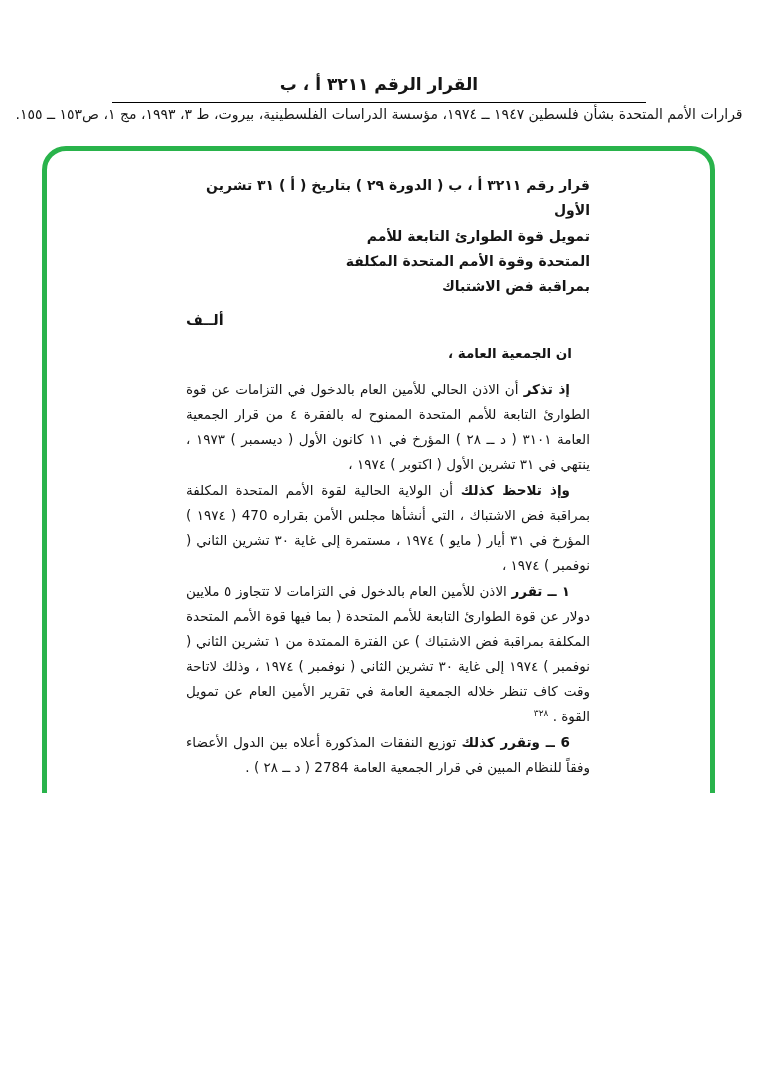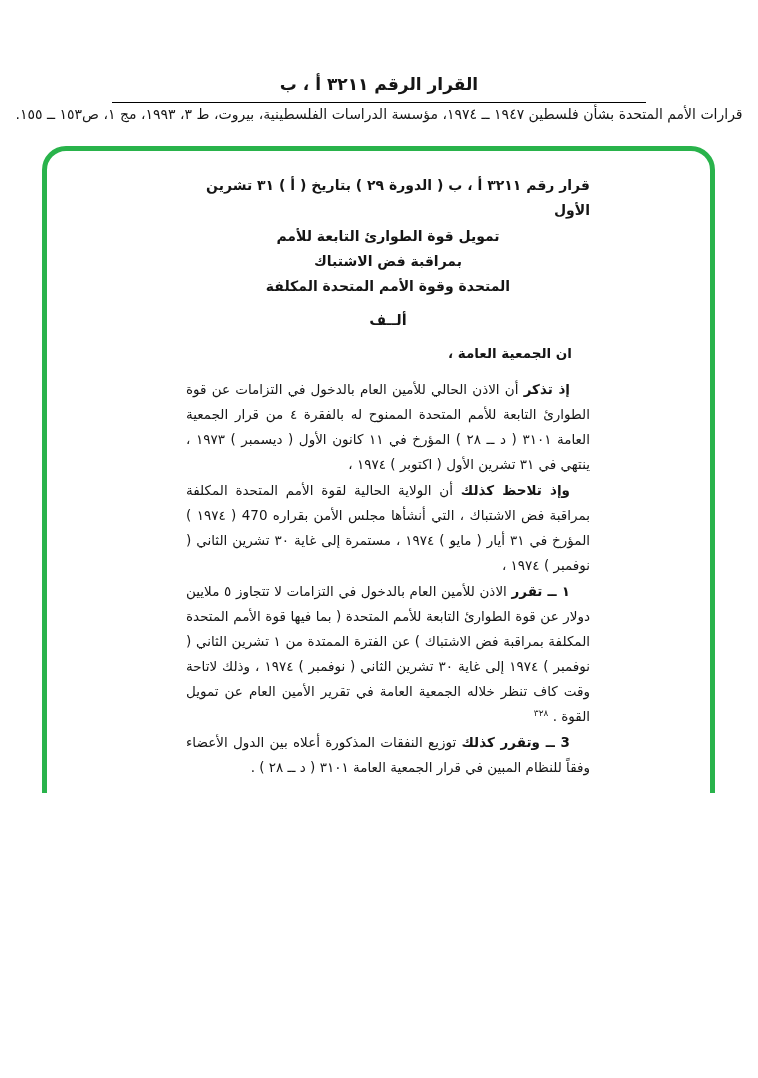--- a/index.html
+++ b/index.html
@@ -65,25 +65,24 @@
     text-align: justify;
   }
   .res-heading {
     font-weight: bold;
     font-size: 14px;
     text-align: right;
   }
   .res-subject {
     font-weight: bold;
     font-size: 14px;
-    text-align: center;
     margin-top: 1px;
   }
   .section-label {
-    text-align: center;
+    text-align: left;
     font-weight: bold;
     font-size: 14.5px;
     margin: 9px 0 8px 0;
   }
   .preamble-intro {
     font-weight: bold;
     text-indent: 18px;
     margin-bottom: 11px;
   }
   .para {
@@ -137,36 +136,36 @@
   <div class="frame">
 
     <div class="textcol">
 
       <div class="res-heading">
         <div>قرار رقم ٣٢١١ أ ، ب ( الدورة ٢٩ ) بتاريخ ( أ ) ٣١ تشرين الأول</div>
       </div>
 
       <div class="res-subject">
         <div>تمويل قوة الطوارئ التابعة للأمم</div>
+        <div>المتحدة وقوة الأمم المتحدة المكلفة</div>
         <div>بمراقبة فض الاشتباك</div>
-        <div>المتحدة وقوة الأمم المتحدة المكلفة</div>
       </div>
 
       <div class="section-label">ألــف</div>
 
       <p class="preamble-intro">ان الجمعية العامة ،</p>
 
       <p class="para"><span class="lead">إذ تذكر</span><span> أن الاذن الحالي للأمين العام بالدخول في التزامات عن قوة الطوارئ التابعة للأمم المتحدة الممنوح له بالفقرة ٤ من قرار الجمعية العامة ٣١٠١ ( د ــ ٢٨ ) المؤرخ في ١١ كانون الأول ( ديسمبر ) ١٩٧٣ ، ينتهي في ٣١ تشرين الأول ( اكتوبر ) ١٩٧٤ ،</span></p>
 
 
       <p class="para"><span class="lead">وإذ تلاحظ كذلك</span><span> أن الولاية الحالية لقوة الأمم المتحدة المكلفة بمراقبة فض الاشتباك ، التي أنشأها مجلس الأمن بقراره 470 ( ١٩٧٤ ) المؤرخ في ٣١ أيار ( مايو ) ١٩٧٤ ، مستمرة إلى غاية ٣٠ تشرين الثاني ( نوفمبر ) ١٩٧٤ ،</span></p>
 
       <p class="para"><span class="lead">١ ــ تقرر</span><span> الاذن للأمين العام بالدخول في التزامات لا تتجاوز ٥ ملايين دولار عن قوة الطوارئ التابعة للأمم المتحدة ( بما فيها قوة الأمم المتحدة المكلفة بمراقبة فض الاشتباك ) عن الفترة الممتدة من ١ تشرين الثاني ( نوفمبر ) ١٩٧٤ إلى غاية ٣٠ تشرين الثاني ( نوفمبر ) ١٩٧٤ ، وذلك لاتاحة وقت كاف تنظر خلاله الجمعية العامة في تقرير الأمين العام عن تمويل القوة . </span><sup>٣٢٨</sup></p>
 
-      <p class="para"><span class="lead">3 ــ وتقرر كذلك</span><span> توزيع النفقات المذكورة أعلاه بين الدول الأعضاء وفقاً للنظام المبين في قرار الجمعية العامة ٣١٠١ ( د ــ ٢٨ ) .</span></p>
+      <p class="para"><span class="lead">6 ــ وتقرر كذلك</span><span> توزيع النفقات المذكورة أعلاه بين الدول الأعضاء وفقاً للنظام المبين في قرار الجمعية العامة 2784 ( د ــ ٢٨ ) .</span></p>
 
     </div>
 
     <div class="footnote">
       <span class="fn-num">٣٢٨</span><span class="fn-ref">A/9822 .</span>
     </div>
 
   </div>
 
   <div class="page-number">١</div>

